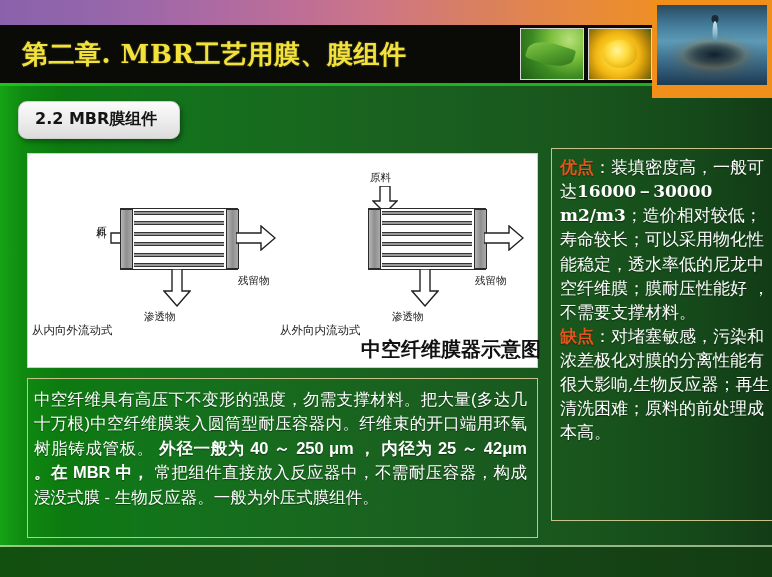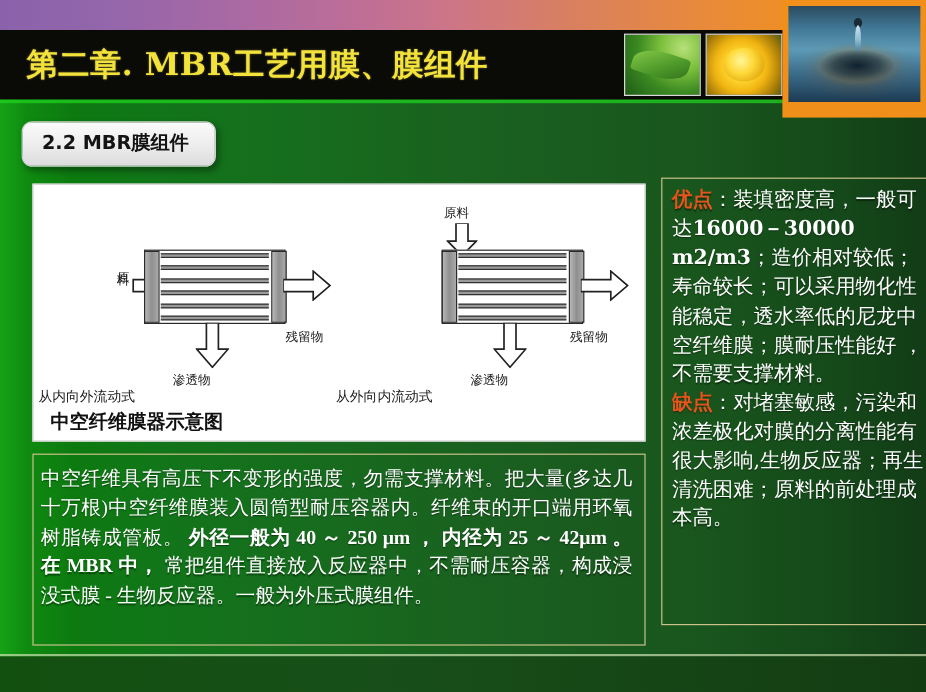--- a/index.html
+++ b/index.html
@@ -141,25 +141,25 @@
   }
 
   
   .diagram-panel {
     position: absolute; left: 27px; top: 153px;
     width: 511px; height: 215px;
     background: #ffffff;
     border: 1px solid #cfcfcf;
   }
   .diagram-caption {
-    position: absolute; left: 14px; bottom: 4px;
+    position: absolute; left: 4px; bottom: 4px;
     width: 100%;
-    text-align: left;
+    text-align: right;
     color: #111;
-    font-size: 16px;
+    font-size: 20px;
     font-weight: 700;
     font-family: "DejaVu Serif", "Liberation Serif", serif;
   }
   .unit {
     position: absolute; top: 16px;
     width: 245px; height: 170px;
   }
   .unit.left { left: 4px; }
   .unit.right { left: 252px; }
 
@@ -199,21 +199,21 @@
 
   
   .bottom-box {
     position: absolute; left: 27px; top: 378px;
     width: 511px; height: 160px;
     border: 1.5px solid #c9c28a;
     padding: 8px 10px 6px 6px;
     color: #ffffff;
     font-size: 16.5px;
     line-height: 1.48;
-    font-family: Liberation Serif, serif;
+    font-family: Liberation Sans, sans-serif;
     text-align: justify;
     text-shadow: 0 1px 1px rgba(0,0,0,.45);
   }
   .bottom-box .indent { text-indent: 2em; display: block; }
   .bottom-box b { font-weight: 700; }
 
   
   .right-box {
     position: absolute; left: 551px; top: 148px;
     width: 234px; height: 373px;

